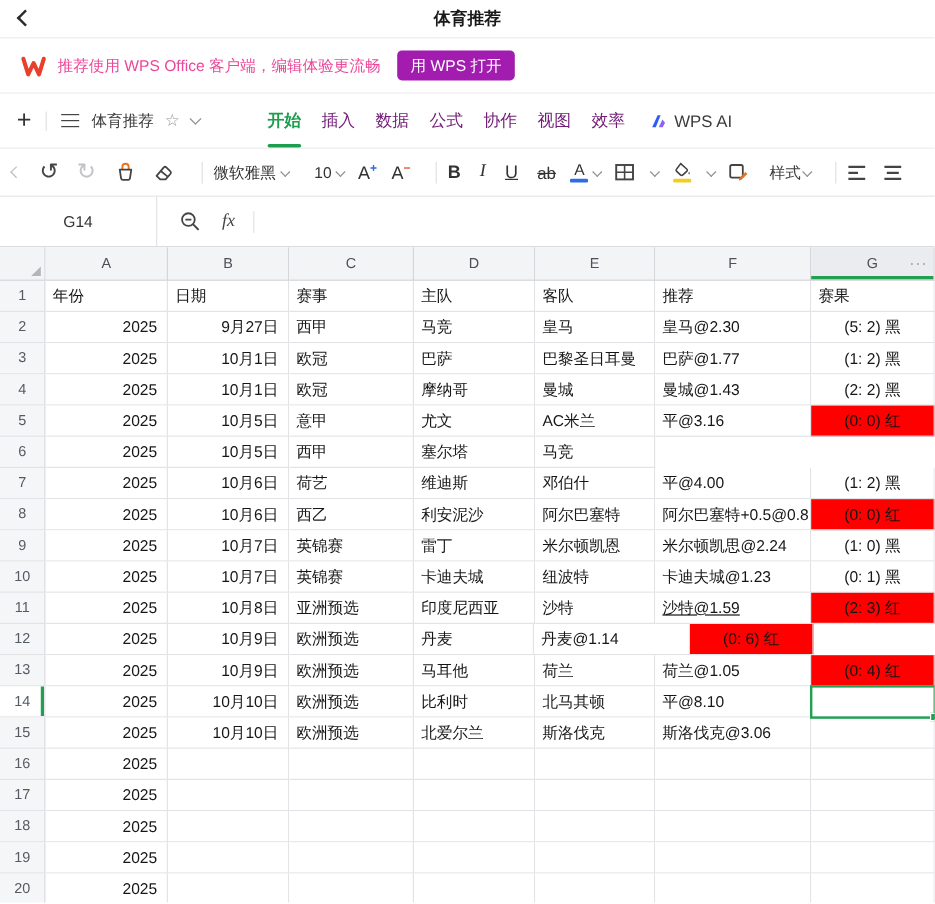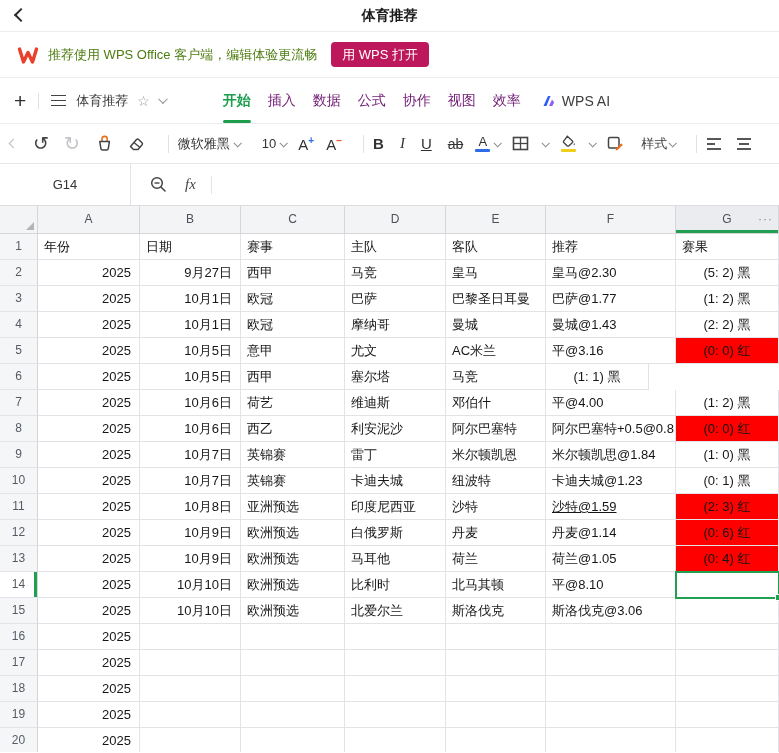--- a/index.html
+++ b/index.html
@@ -9,22 +9,22 @@
   
   .topbar { position:relative; height:32px; border-bottom:1px solid #ededef; }
   .topbar .title { position:absolute; left:0; right:0; top:7px; text-align:center;
     font-size:14px; font-weight:bold; color:#1a1a1a; }
   .chev-left { position:absolute; left:16px; top:10px; width:10px; height:10px;
     border:solid #2b2b2b; border-width:0 0 2px 2px; transform:rotate(45deg); }
 
   
   .banner { height:46px; display:flex; align-items:center; padding-left:17px;
     border-bottom:1px solid #ededef; }
-  .banner .btext { font-size:13px; color:#4d7c0f; margin-left:9px;text-align:center; }
-  .openbtn { margin-left:14px; background:#be185d; color:#fff; border:none;
+  .banner .btext { font-size:13px; color:#ec4899; margin-left:9px;text-align:center; }
+  .openbtn { margin-left:14px; background:#a21caf; color:#fff; border:none;
     border-radius:4px; font-size:13px; padding:6px 11px; line-height:1;
     font-family:inherit; cursor:pointer; }
 
   
   .menubar { height:46px; display:flex; align-items:stretch; padding:0 0 0 14px;
     border-bottom:1px solid #ededef; }
   .mb-left { display:flex; align-items:center; }
   .plus { font-size:21px; font-weight:300; color:#333; line-height:1; }
   .vdiv { width:1px; height:16px; background:#e0e0e2; margin:0 12px; align-self:center; }
   .bars { width:15px; height:11px; border-top:1.6px solid #444; border-bottom:1.6px solid #444; position:relative; }
@@ -301,21 +301,20 @@
         <div class="cell" style="width: 130px;">平@3.16</div>
         <div class="cell al-c red" style="width: 103px;">(0: 0) 红</div>
       </div>
       <div class="grow">
         <div class="rowhdr">6</div>
         <div class="cell al-r" style="width: 102px;">2025</div>
         <div class="cell al-r" style="width: 101px;">10月5日</div>
         <div class="cell" style="width: 104px;">西甲</div>
         <div class="cell" style="width: 101px;">塞尔塔</div>
         <div class="cell" style="width: 100px;">马竞</div>
-        <div class="cell al-c" style="width: 103px;">(1: 1) 黑</div>
       </div>
       <div class="grow">
         <div class="rowhdr">7</div>
         <div class="cell al-r" style="width: 102px;">2025</div>
         <div class="cell al-r" style="width: 101px;">10月6日</div>
         <div class="cell" style="width: 104px;">荷艺</div>
         <div class="cell" style="width: 101px;">维迪斯</div>
         <div class="cell" style="width: 100px;">邓伯什</div>
         <div class="cell" style="width: 130px;">平@4.00</div>
         <div class="cell al-c" style="width: 103px;">(1: 2) 黑</div>
@@ -330,21 +329,21 @@
         <div class="cell" style="width: 130px;">阿尔巴塞特+0.5@0.8</div>
         <div class="cell al-c red" style="width: 103px;">(0: 0) 红</div>
       </div>
       <div class="grow">
         <div class="rowhdr">9</div>
         <div class="cell al-r" style="width: 102px;">2025</div>
         <div class="cell al-r" style="width: 101px;">10月7日</div>
         <div class="cell" style="width: 104px;">英锦赛</div>
         <div class="cell" style="width: 101px;">雷丁</div>
         <div class="cell" style="width: 100px;">米尔顿凯恩</div>
-        <div class="cell" style="width: 130px;">米尔顿凯思@1.84</div>
+        <div class="cell" style="width: 130px;">米尔顿凯思@2.24</div>
         <div class="cell al-c" style="width: 103px;">(1: 0) 黑</div>
       </div>
       <div class="grow">
         <div class="rowhdr">10</div>
         <div class="cell al-r" style="width: 102px;">2025</div>
         <div class="cell al-r" style="width: 101px;">10月7日</div>
         <div class="cell" style="width: 104px;">英锦赛</div>
         <div class="cell" style="width: 101px;">卡迪夫城</div>
         <div class="cell" style="width: 100px;">纽波特</div>
         <div class="cell" style="width: 130px;">卡迪夫城@1.23</div>
@@ -358,21 +357,20 @@
         <div class="cell" style="width: 101px;">印度尼西亚</div>
         <div class="cell" style="width: 100px;">沙特</div>
         <div class="cell" style="width: 130px; text-decoration: underline;">沙特@1.59</div>
         <div class="cell al-c red" style="width: 103px;">(2: 3) 红</div>
       </div>
       <div class="grow">
         <div class="rowhdr">12</div>
         <div class="cell al-r" style="width: 102px;">2025</div>
         <div class="cell al-r" style="width: 101px;">10月9日</div>
         <div class="cell" style="width: 104px;">欧洲预选</div>
-        <div class="cell" style="width: 101px;">白俄罗斯</div>
         <div class="cell" style="width: 100px;">丹麦</div>
         <div class="cell" style="width: 130px;">丹麦@1.14</div>
         <div class="cell al-c red" style="width: 103px;">(0: 6) 红</div>
       </div>
       <div class="grow">
         <div class="rowhdr">13</div>
         <div class="cell al-r" style="width: 102px;">2025</div>
         <div class="cell al-r" style="width: 101px;">10月9日</div>
         <div class="cell" style="width: 104px;">欧洲预选</div>
         <div class="cell" style="width: 101px;">马耳他</div>

